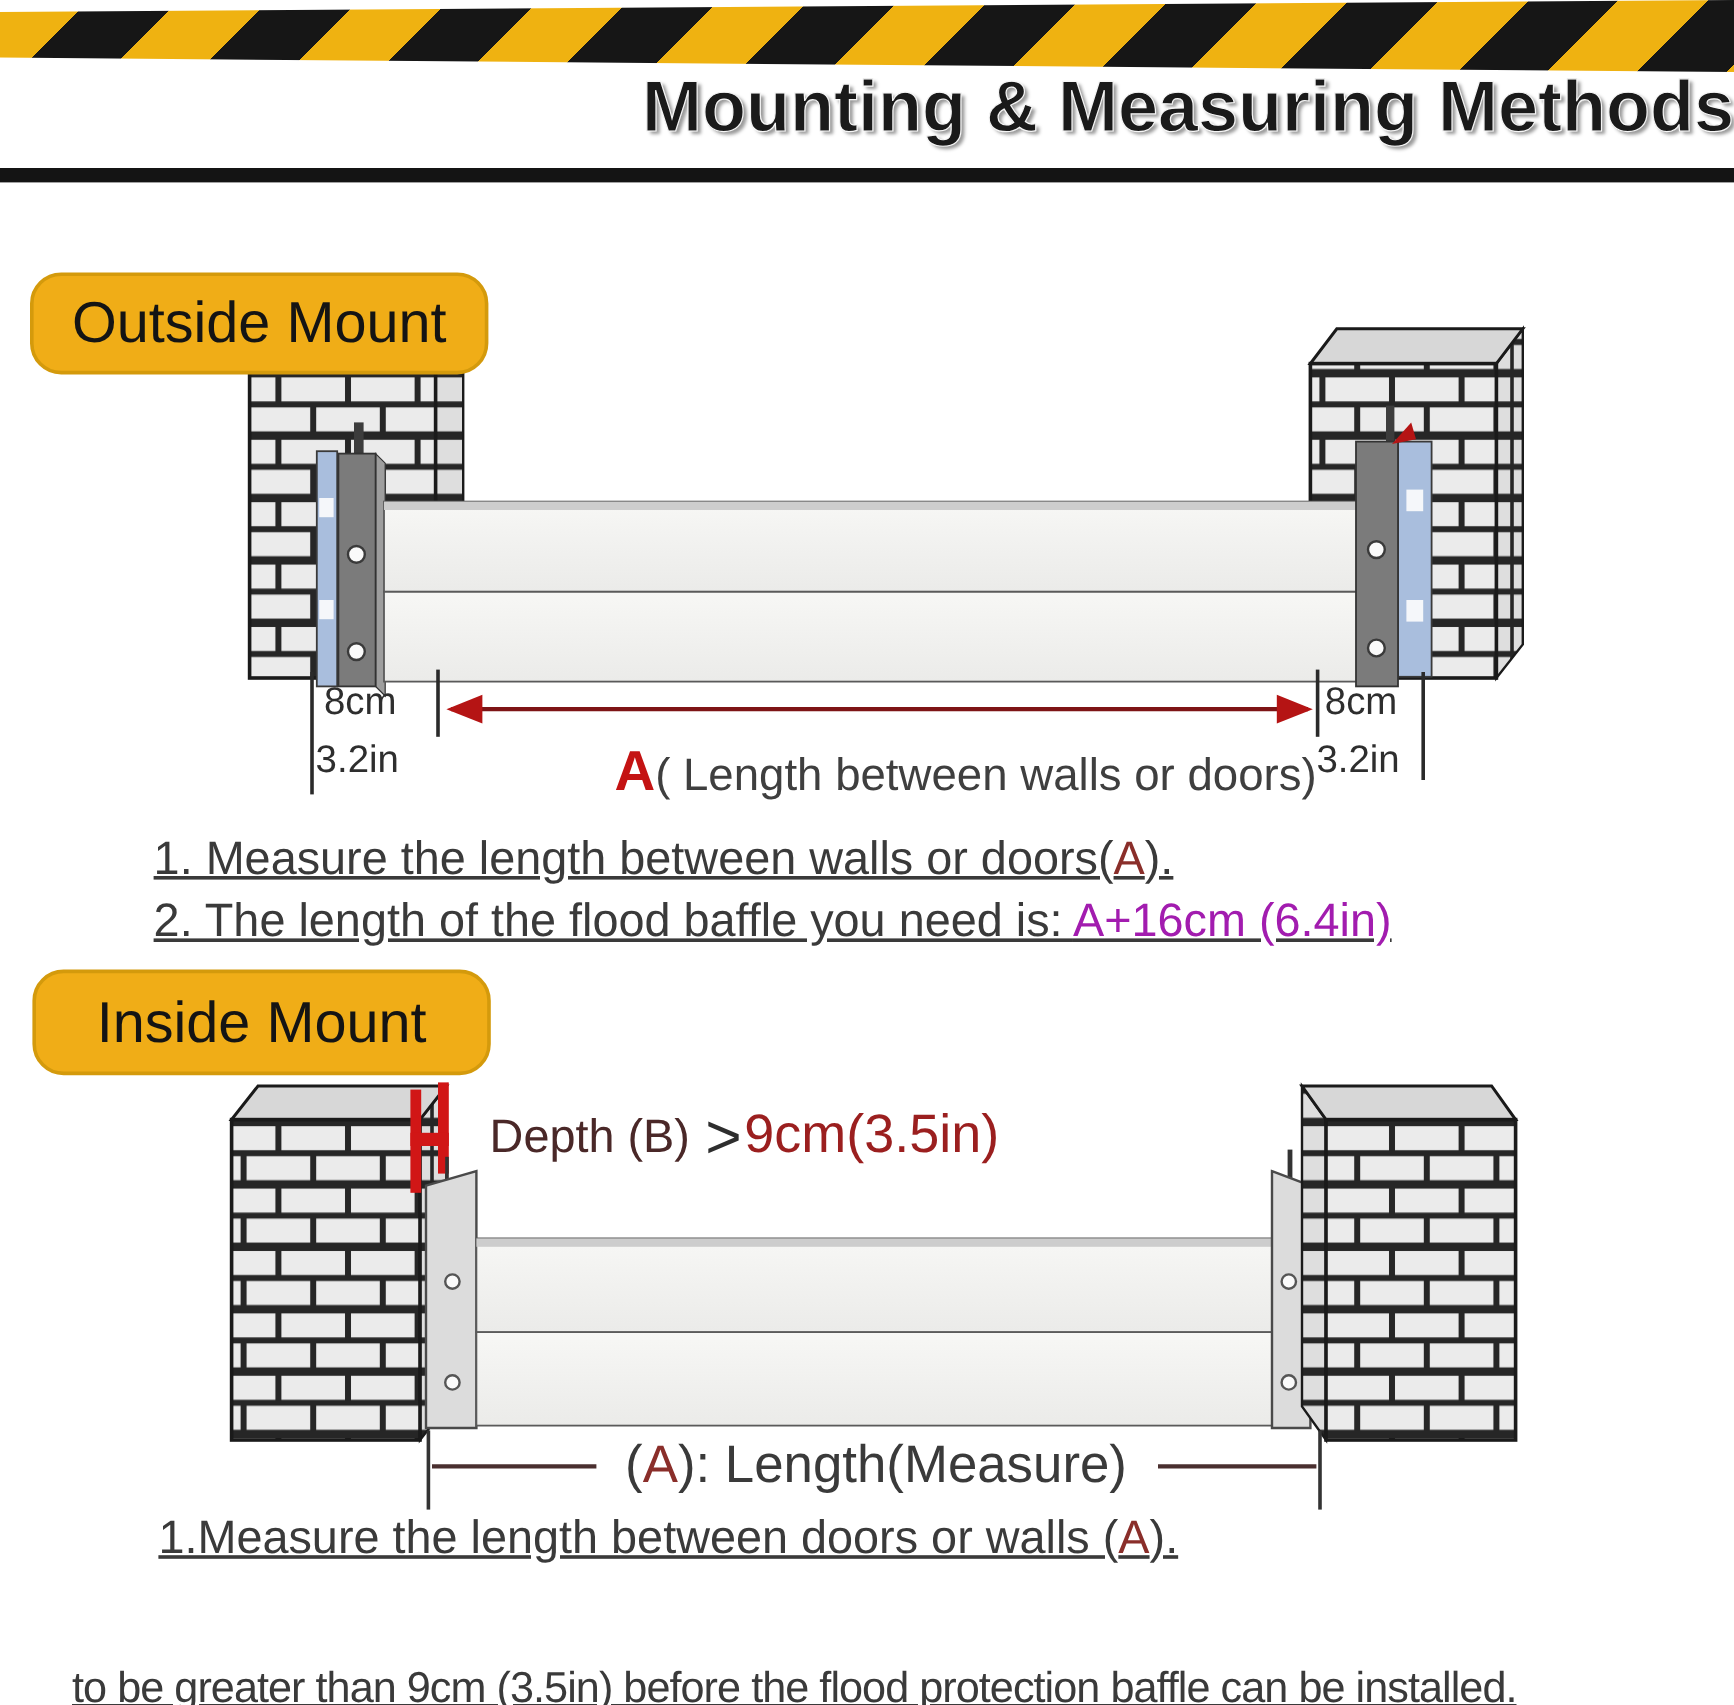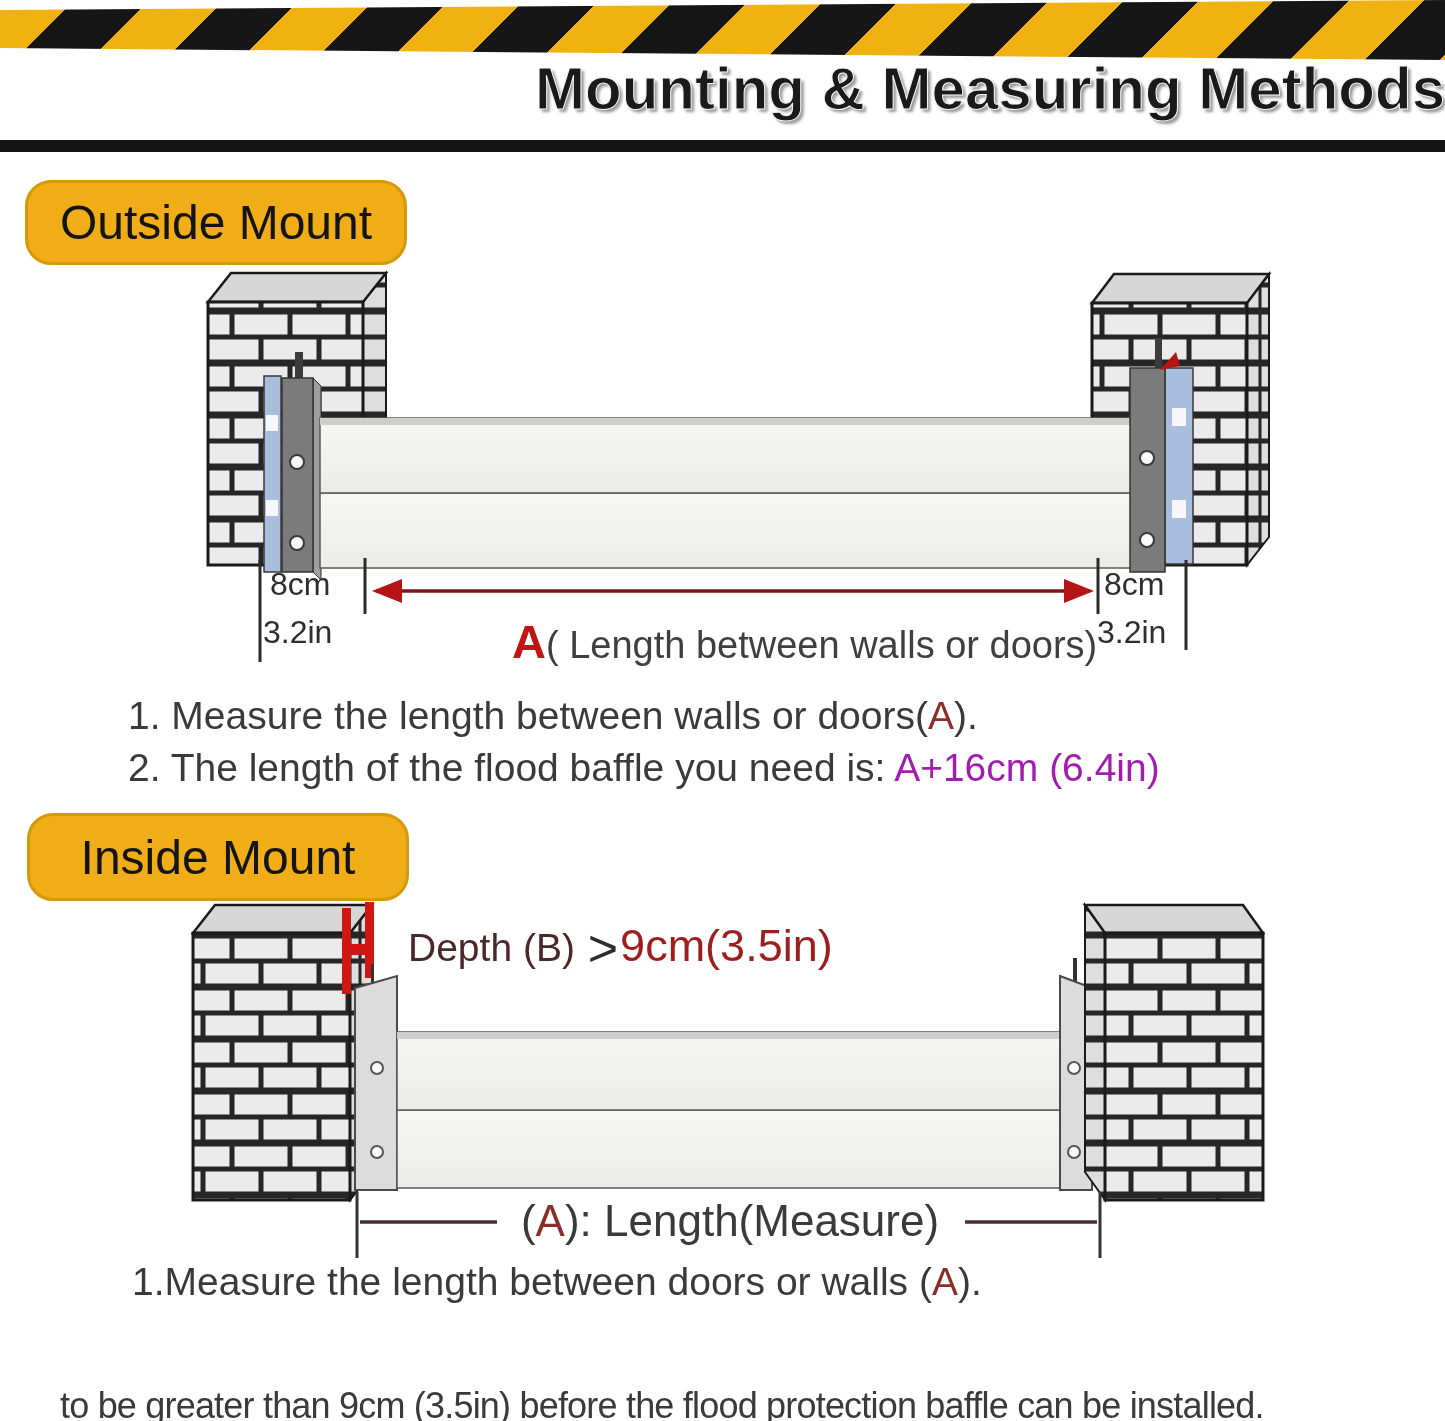--- a/index.html
+++ b/index.html
@@ -17,31 +17,31 @@
     position:absolute; top:54px; left:0; width:100%; text-align:right;
     font-size:60px; font-weight:bold; color:#1a1a1a; letter-spacing:0px;
     text-shadow:3px 3px 3px #9a9a9a; -webkit-text-stroke:1px #f6f6f6;
     white-space:nowrap;
   }
   .hdr-bar { position:absolute; top:140px; left:0; width:1445px; height:12px; background:#141414; }
   
   .badge {
     position:absolute; background:#f0ad17; border:3px solid #d49a0c; border-radius:26px;
     display:flex; align-items:center; justify-content:center;
-    font-size:48px; color:#141414; box-sizing:border-box;
+    font-size:48px; color:#141414; box-sizing:border-box;margin-top:47px;
   }
   .badge-outside { left:25px; top:180px; width:382px; height:85px; }
-  .badge-inside  { left:27px; top:813px; width:382px; height:88px; }
+  .badge-inside  { left:27px; top:761px; width:382px; height:88px; }
   
   .diagram { position:absolute; left:0; top:0; width:1445px; height:1421px; }
   
   .m-label { position:absolute; font-size:32px; color:#2e2e2e; white-space:nowrap; }
   .a-row { position:absolute; left:512px; top:614px; white-space:nowrap; font-size:38px; color:#3f3f3f; }
   .bigA { color:#c41313; font-weight:bold; font-size:47px; }
-  .instr { position:absolute; font-size:39px; color:#3a3a3a; white-space:nowrap; }
+  .instr { position:absolute; font-size:39px; color:#3a3a3a; white-space:nowrap;text-decoration:underline; }
   .narrow { font-size:36px; letter-spacing:-0.8px; }
   .letterA { color:#8a2e2a; }
   .formula { color:#a21caf; }
   .mrn { color:#63291f; }
   .depth-row { position:absolute; left:408px; top:918px; white-space:nowrap; font-size:39px; color:#4a2828; }
   .depth-gt { font-size:52px; color:#2e2e2e; vertical-align:-5px; padding:0 2px; }
   .depth-val { font-size:45px; color:#9b1f1f; }
   .len-row { position:absolute; left:0; top:1196px; width:1460px; text-align:center; font-size:44px; color:#3a3a3a; white-space:nowrap; }
 </style>
 </head>

